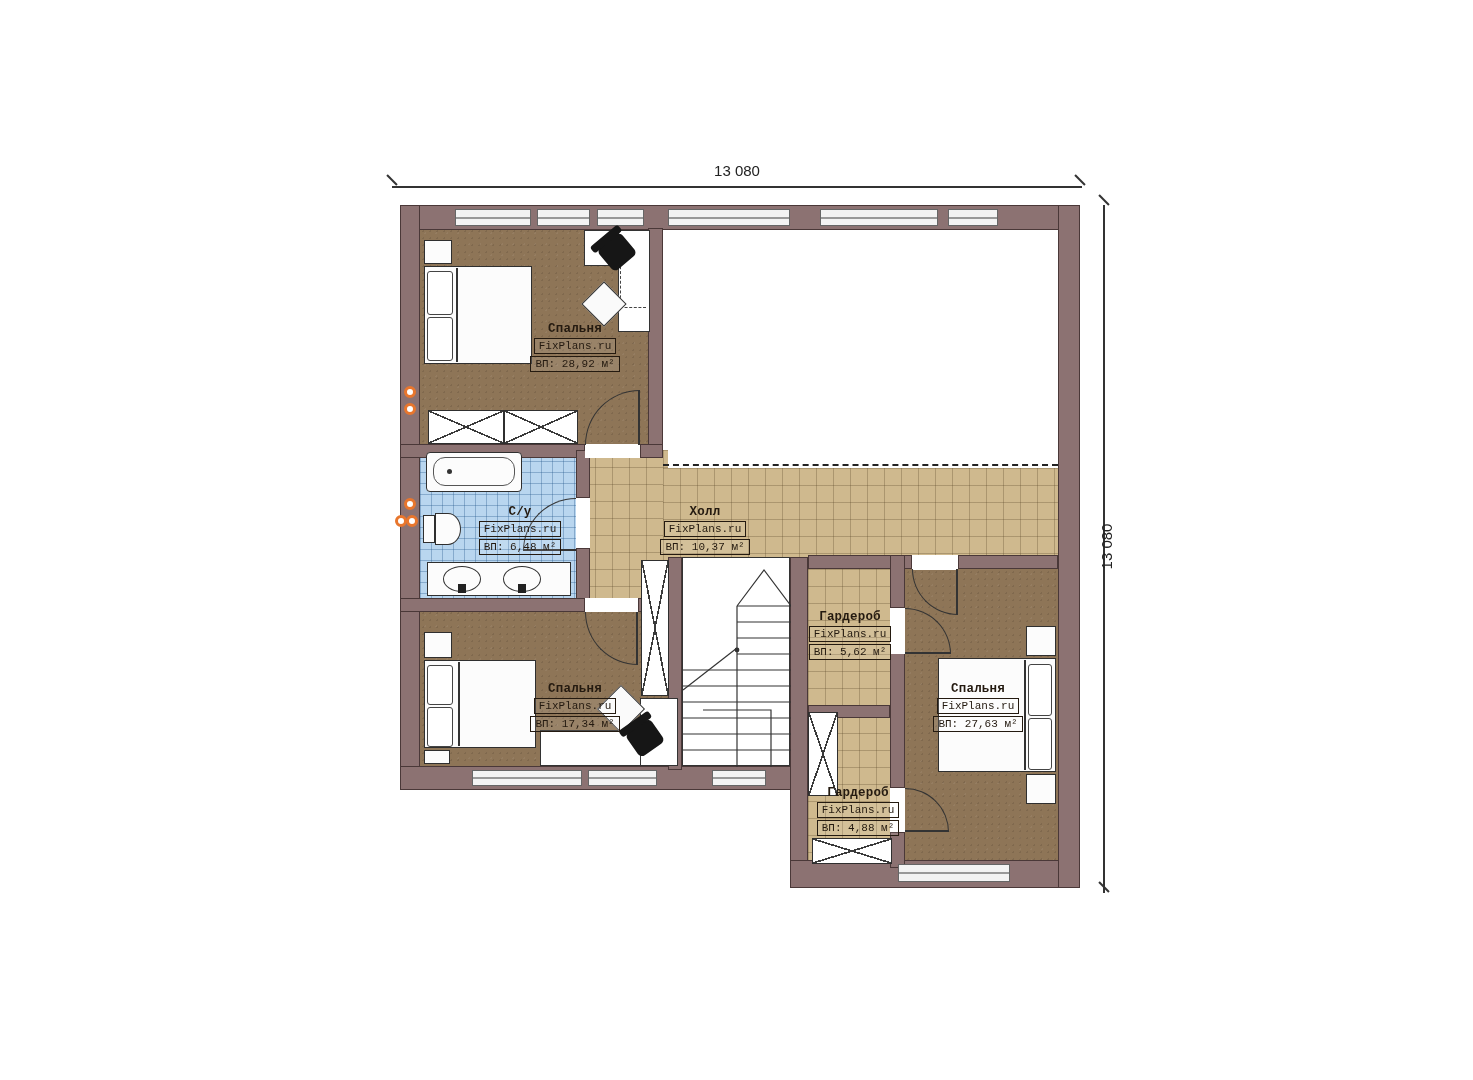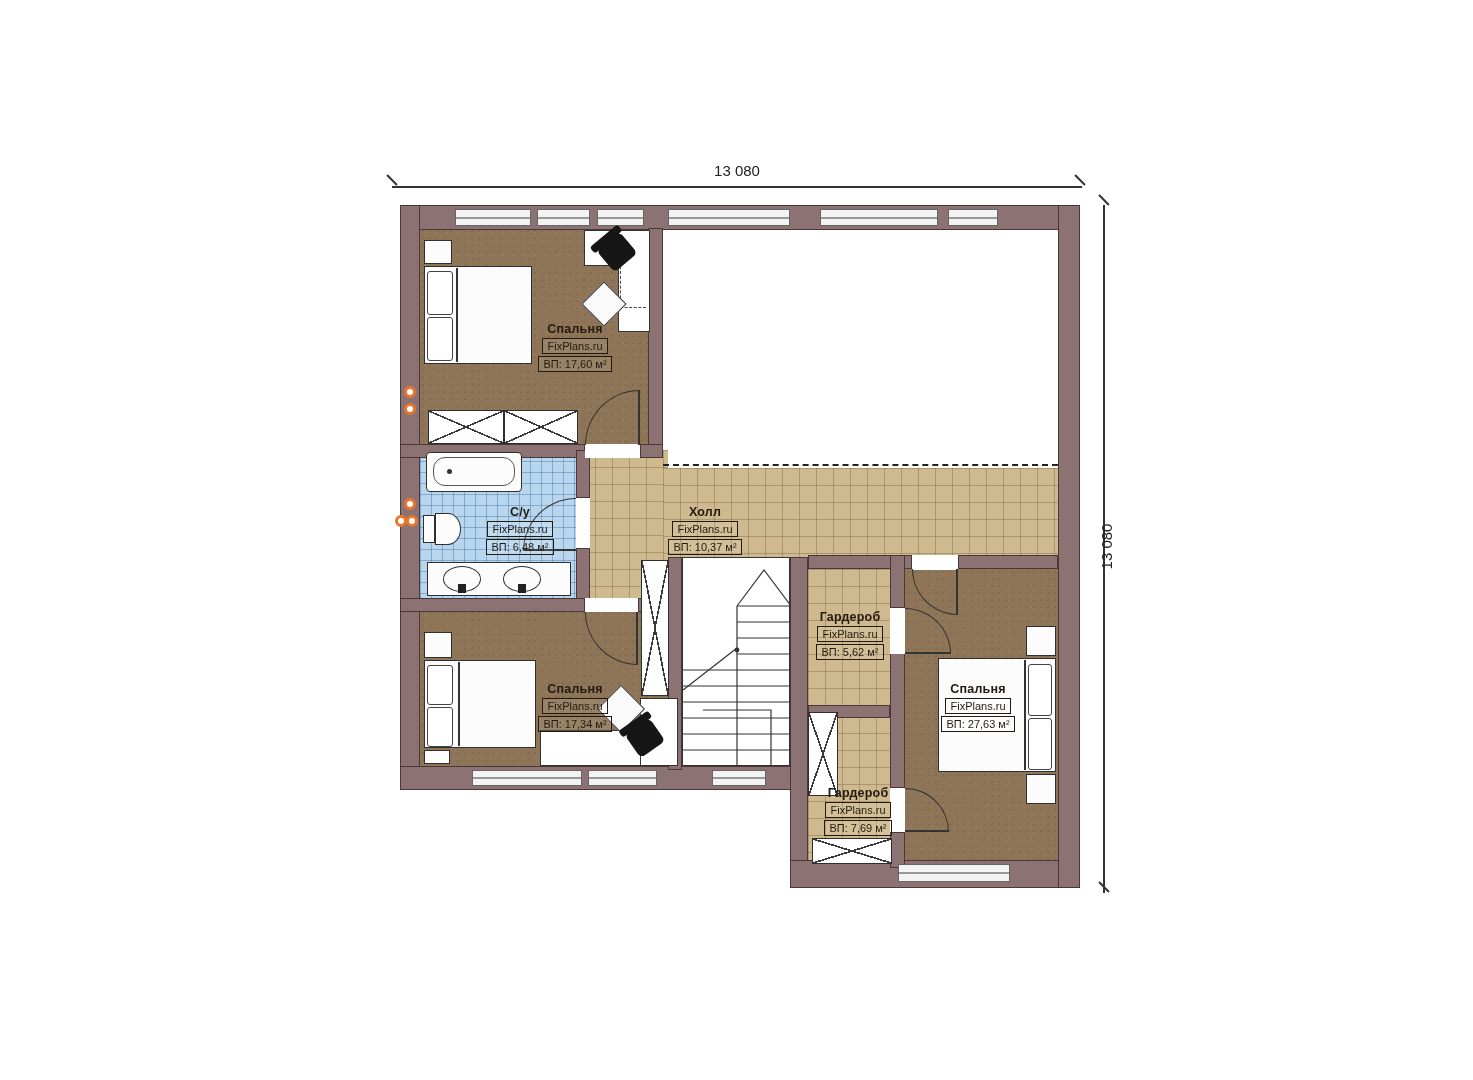--- a/index.html
+++ b/index.html
@@ -34,21 +34,21 @@
   .arc.tr{border-top:1.5px solid #333;border-right:1.5px solid #333;border-top-right-radius:100% 100%;}
   .line{background:#333;}
   .dash-h{border-top:2px dashed #222;}
   .dash-thin-v{border-left:1.5px dashed #444;}
   .dash-thin-b{border-bottom:1.5px dashed #444;}
   .pillow{background:#fff;border:1px solid #444;border-radius:3px;position:absolute;}
   .dot{width:12px;height:12px;border-radius:50%;background:#fff;border:3.5px solid #e8762d;}
   .chairB{background:#161616;border-radius:5px;}
   .chairB .back{position:absolute;left:-3px;top:-7px;width:36px;height:8px;background:#161616;border-radius:3px;}
   .chairW{background:#fafafa;border:1.5px solid #333;}
-  .label{text-align:center;color:#241a10;z-index:30;}
+  .label{text-align:center;color:#241a10;z-index:30;font-family:Liberation Mono, monospace;}
   .label .title{font-weight:bold;font-size:12.5px;letter-spacing:.2px;}
   .label .box{display:table;margin:2px auto 0;border:1.5px solid #241a10;font-size:11px;
               line-height:14px;padding:0 4px;background:rgba(255,255,255,.10);white-space:nowrap;}
   .dim{color:#222;font-size:15px;}
   .tick{width:14px;height:2px;background:#333;transform:rotate(45deg);}
 </style>
 </head>
 <body>
 
 <div id="stage">
@@ -187,21 +187,21 @@
 
   <div class="abs dot" style="left:404px;top:386px"></div>
   <div class="abs dot" style="left:404px;top:403px"></div>
   <div class="abs dot" style="left:404px;top:498px"></div>
   <div class="abs dot" style="left:395px;top:515px"></div>
   <div class="abs dot" style="left:406px;top:515px"></div>
 
   <div class="abs label" style="left:527px;top:322px;width:96px">
     <div class="title">Спальня</div>
     <div class="box">FixPlans.ru</div>
-    <div class="box">ВП: 17,60 м²</div>
+    <div class="box">ВП: 28,92 м²</div>
   </div>
   <div class="abs label" style="left:472px;top:505px;width:96px">
     <div class="title">С/у</div>
     <div class="box">FixPlans.ru</div>
     <div class="box">ВП: 6,48 м²</div>
   </div>
   <div class="abs label" style="left:657px;top:505px;width:96px">
     <div class="title">Холл</div>
     <div class="box">FixPlans.ru</div>
     <div class="box">ВП: 10,37 м²</div>
@@ -217,21 +217,21 @@
     <div class="box">ВП: 17,34 м²</div>
   </div>
   <div class="abs label" style="left:928px;top:682px;width:100px">
     <div class="title">Спальня</div>
     <div class="box">FixPlans.ru</div>
     <div class="box">ВП: 27,63 м²</div>
   </div>
   <div class="abs label" style="left:810px;top:786px;width:96px">
     <div class="title">Гардероб</div>
     <div class="box">FixPlans.ru</div>
-    <div class="box">ВП: 7,69 м²</div>
+    <div class="box">ВП: 4,88 м²</div>
   </div>
 
   <div class="abs dim" style="left:392px;top:162px;width:690px;text-align:center">13 080</div>
   <div class="abs line" style="left:392px;top:186px;width:690px;height:1.5px"></div>
   <div class="abs tick" style="left:385px;top:179px"></div>
   <div class="abs tick" style="left:1073px;top:179px"></div>
 
   <div class="abs line" style="left:1103px;top:205px;width:1.5px;height:688px"></div>
   <div class="abs dim" style="left:1080px;top:538px;width:52px;text-align:center;transform:rotate(-90deg)">13 080</div>
   <div class="abs tick" style="left:1097px;top:199px"></div>

